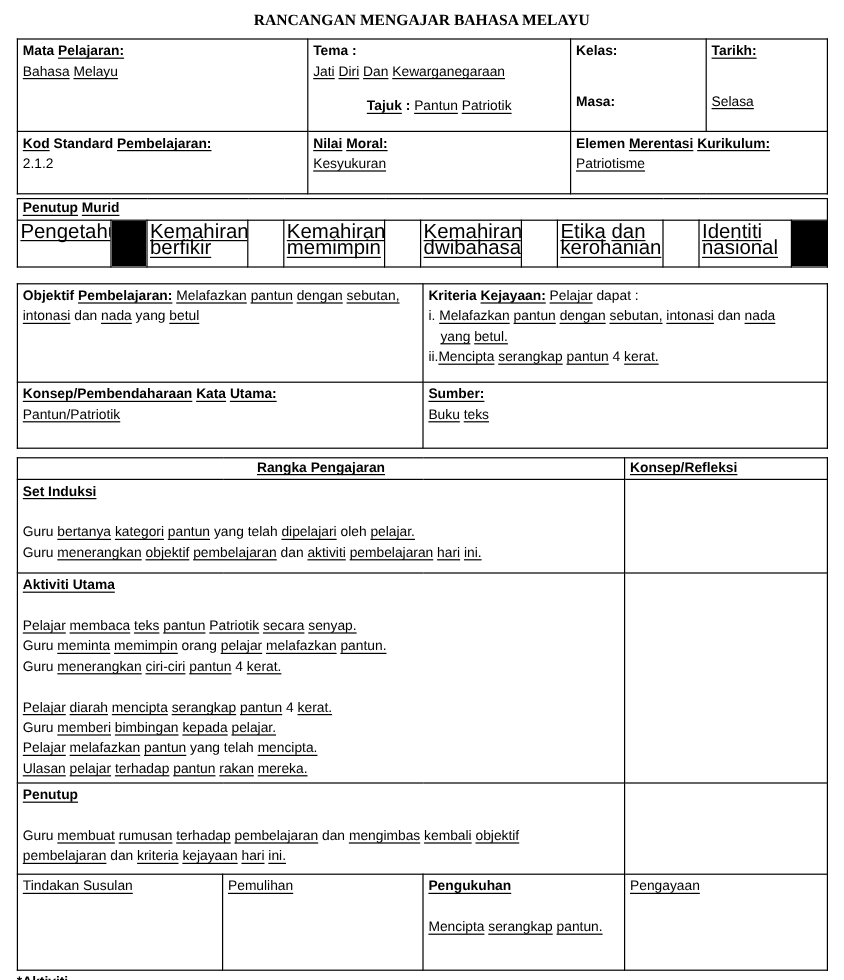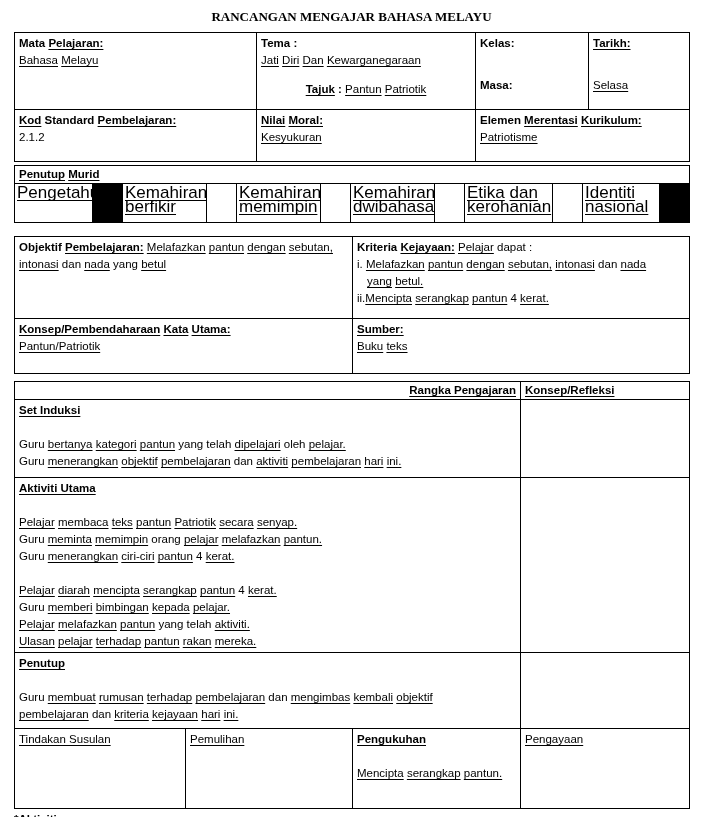--- a/index.html
+++ b/index.html
@@ -10,21 +10,21 @@
   table.tbl { border-collapse:collapse; width:675px; table-layout:fixed; }
   td { border:1.5px solid var(--border,#000); vertical-align:top; padding:2px 4px; overflow:hidden; }
   .t1 { margin-bottom:3px; }
   .t2 { margin-bottom:13px; }
   .t3 { margin-bottom:7px; }
   .line { line-height:17px; min-height:17px; }
   .para { line-height:17px; }
   .blank { min-height:17px; }
   .seg-b { font-weight:bold; }
   .seg-u { text-decoration:underline; text-decoration-thickness:1px; text-underline-offset:1.5px; text-decoration-skip-ink:none; }
-  .center { text-align:right; }
+  .center { text-align:center; }
   .mt12 { margin-top:12px;text-align:center; }
   .mt25 { margin-top:25px; }
   .ind10 { margin-left:10px; }
   .asp { font-size:17px; line-height:14px; padding:2px 2px; }
   .hdr { line-height:14px; min-height:14px; }
   .filled { background:var(--fill,#000); }
   .bottom-clip { height:6px; overflow:hidden; margin-top:2px; }
   
   .w242{width:242px}.w219{width:219px}.w113{width:113px}.w101{width:101px}
   .w78{width:78px}.w30{width:30px}.w84{width:84px}.w88{width:88px}.w77{width:77px}
@@ -184,21 +184,21 @@
       <tr>
         <td colspan="3" class="h174">
           <div class="line"><span class="seg-b seg-u">Aktiviti Utama</span></div>
           <div class="line blank"></div>
           <div class="line"><span class="seg-u">Pelajar</span><span> </span><span class="seg-u">membaca</span><span> </span><span class="seg-u">teks</span><span> </span><span class="seg-u">pantun</span><span> </span><span class="seg-u">Patriotik</span><span> </span><span class="seg-u">secara</span><span> </span><span class="seg-u">senyap.</span></div>
           <div class="line"><span>Guru </span><span class="seg-u">meminta</span><span> </span><span class="seg-u">memimpin</span><span> orang </span><span class="seg-u">pelajar</span><span> </span><span class="seg-u">melafazkan</span><span> </span><span class="seg-u">pantun.</span></div>
           <div class="line"><span>Guru </span><span class="seg-u">menerangkan</span><span> </span><span class="seg-u">ciri-ciri</span><span> </span><span class="seg-u">pantun</span><span> 4 </span><span class="seg-u">kerat.</span></div>
           <div class="line blank"></div>
           <div class="line"><span class="seg-u">Pelajar</span><span> </span><span class="seg-u">diarah</span><span> </span><span class="seg-u">mencipta</span><span> </span><span class="seg-u">serangkap</span><span> </span><span class="seg-u">pantun</span><span> 4 </span><span class="seg-u">kerat.</span></div>
           <div class="line"><span>Guru </span><span class="seg-u">memberi</span><span> </span><span class="seg-u">bimbingan</span><span> </span><span class="seg-u">kepada</span><span> </span><span class="seg-u">pelajar.</span></div>
-          <div class="line"><span class="seg-u">Pelajar</span><span> </span><span class="seg-u">melafazkan</span><span> </span><span class="seg-u">pantun</span><span> yang telah </span><span class="seg-u">aktiviti.</span></div>
+          <div class="line"><span class="seg-u">Pelajar</span><span> </span><span class="seg-u">melafazkan</span><span> </span><span class="seg-u">pantun</span><span> yang telah </span><span class="seg-u">mencipta.</span></div>
           <div class="line"><span class="seg-u">Ulasan</span><span> </span><span class="seg-u">pelajar</span><span> </span><span class="seg-u">terhadap</span><span> </span><span class="seg-u">pantun</span><span> </span><span class="seg-u">rakan</span><span> </span><span class="seg-u">mereka.</span></div>
         </td>
         <td></td>
       </tr>
 
       <tr>
         <td colspan="3" class="h76">
           <div class="line"><span class="seg-b seg-u">Penutup</span></div>
           <div class="line blank"></div>
           <div class="line"><span>Guru </span><span class="seg-u">membuat</span><span> </span><span class="seg-u">rumusan</span><span> </span><span class="seg-u">terhadap</span><span> </span><span class="seg-u">pembelajaran</span><span> dan </span><span class="seg-u">mengimbas</span><span> </span><span class="seg-u">kembali</span><span> </span><span class="seg-u">objektif</span></div>

